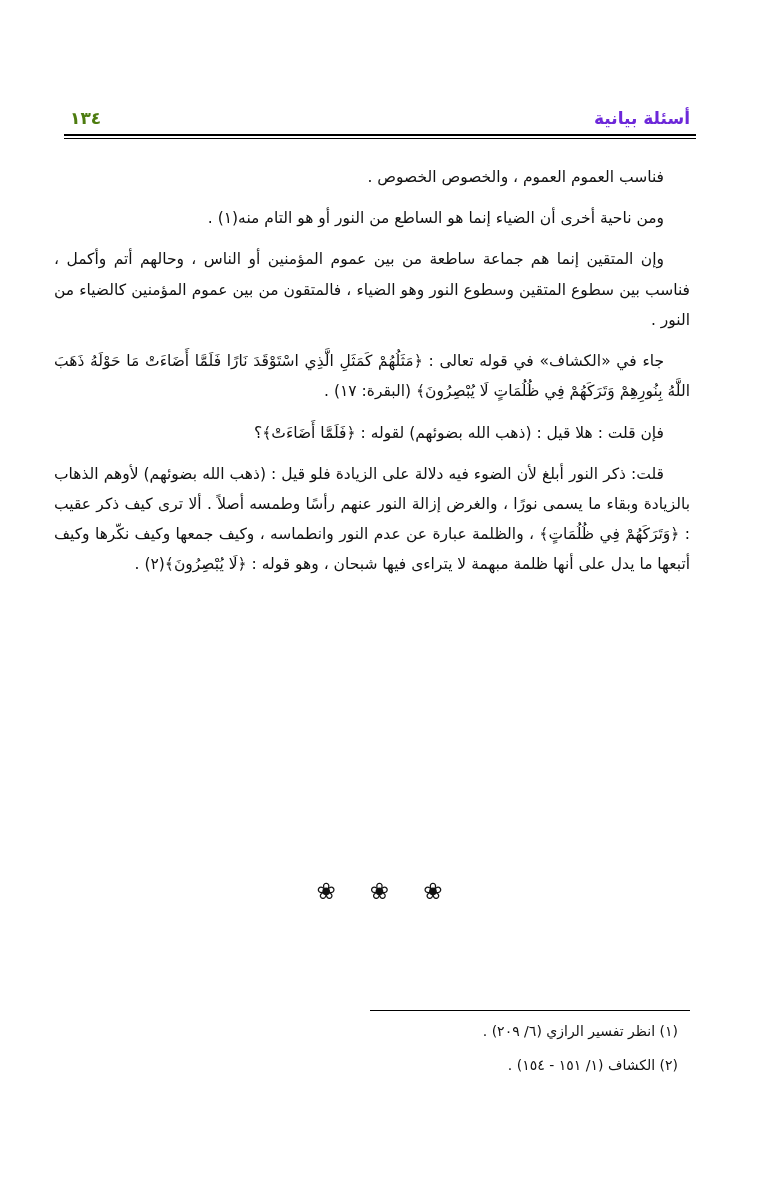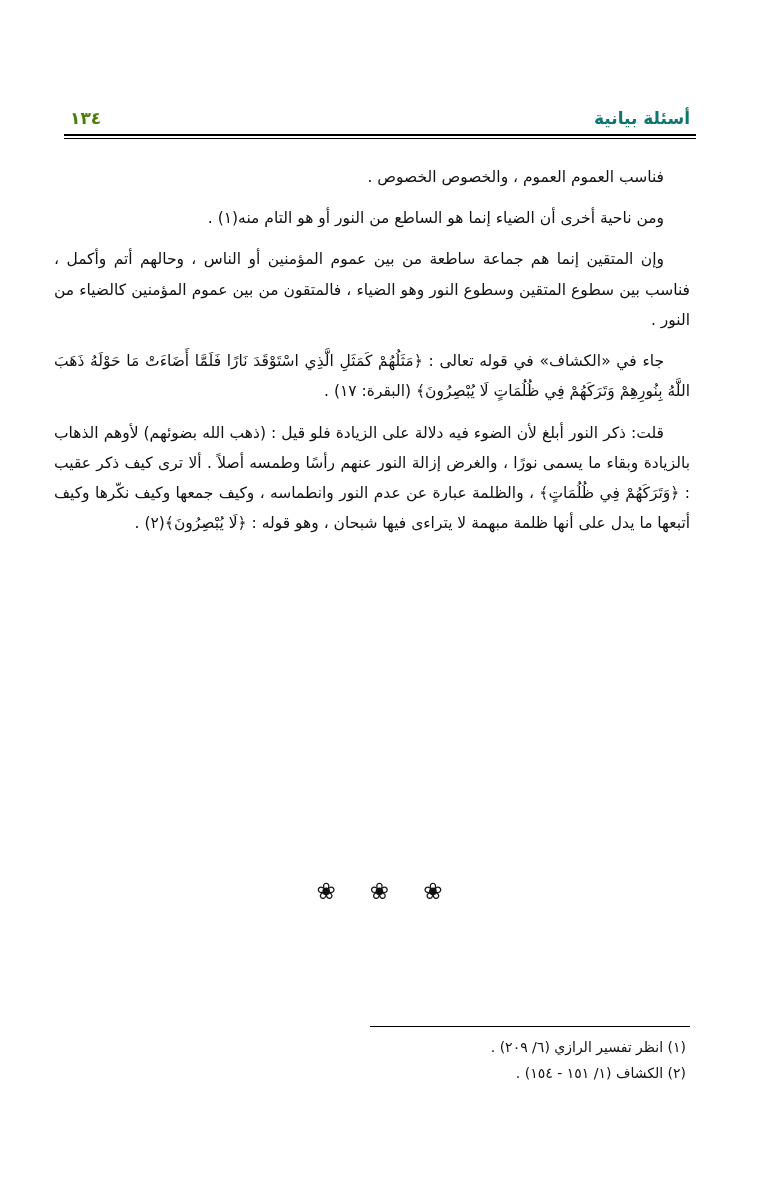--- a/index.html
+++ b/index.html
@@ -33,21 +33,21 @@
     display: flex;
     align-items: baseline;
     justify-content: space-between;
     direction: rtl;
     padding: 0 6px 4px 6px;
   }
   .header-title {
     font-size: 17px;
     letter-spacing: 1px;
     font-weight: 600;
-    color: #0f766e;
+    color: #6d28d9;
     white-space: nowrap;
   }
   .page-number {
     font-size: 17px;
     font-weight: 600;
     color: #4d7c0f;
     letter-spacing: 1px;
   }
   .header-rule {
     border-bottom: 2px solid #000;
@@ -104,21 +104,21 @@
     text-align: right;
   }
   .fn-rule {
     border-top: 1.5px solid #000;
     width: 320px;
     margin: 0 0 8px auto;
   }
   .fn-item {
     font-size: 14px;
     line-height: 1.85;
-    margin: 0;
+    margin: 8px;
     padding-right: 4px;
   }
 </style>
 </head>
 <body>
 
 <div class="page">
 
   <div class="header">
     <div class="header-row">
@@ -127,20 +127,21 @@
     </div>
     <div class="header-rule"></div>
     <div class="header-rule-2"></div>
   </div>
 
   <div class="content">
     <p class="para">فناسب العموم العموم ، والخصوص الخصوص .</p>
     <p class="para">ومن ناحية أخرى أن الضياء إنما هو الساطع من النور أو هو التام منه(١) .</p>
     <p class="para">وإن المتقين إنما هم جماعة ساطعة من بين عموم المؤمنين أو الناس ، وحالهم أتم وأكمل ، فناسب بين سطوع المتقين وسطوع النور وهو الضياء ، فالمتقون من بين عموم المؤمنين كالضياء من النور .</p>
     <p class="para">جاء في «الكشاف» في قوله تعالى : ﴿مَثَلُهُمْ كَمَثَلِ الَّذِي اسْتَوْقَدَ نَارًا فَلَمَّا أَضَاءَتْ مَا حَوْلَهُ ذَهَبَ اللَّهُ بِنُورِهِمْ وَتَرَكَهُمْ فِي ظُلُمَاتٍ لَا يُبْصِرُونَ﴾ (البقرة: ١٧) .</p>
+    <p class="para">فإن قلت : هلا قيل : (ذهب الله بضوئهم) لقوله : ﴿فَلَمَّا أَضَاءَتْ﴾؟</p>
     <p class="para">قلت: ذكر النور أبلغ لأن الضوء فيه دلالة على الزيادة فلو قيل : (ذهب الله بضوئهم) لأوهم الذهاب بالزيادة وبقاء ما يسمى نورًا ، والغرض إزالة النور عنهم رأسًا وطمسه أصلاً . ألا ترى كيف ذكر عقيب : ﴿وَتَرَكَهُمْ فِي ظُلُمَاتٍ﴾ ، والظلمة عبارة عن عدم النور وانطماسه ، وكيف جمعها وكيف نكّرها وكيف أتبعها ما يدل على أنها ظلمة مبهمة لا يتراءى فيها شبحان ، وهو قوله : ﴿لَا يُبْصِرُونَ﴾(٢) .</p>
   </div>
 
   <div class="ornament">
     <span>❀</span>
     <span>❀</span>
     <span>❀</span>
   </div>
 
   <div class="footnotes">

